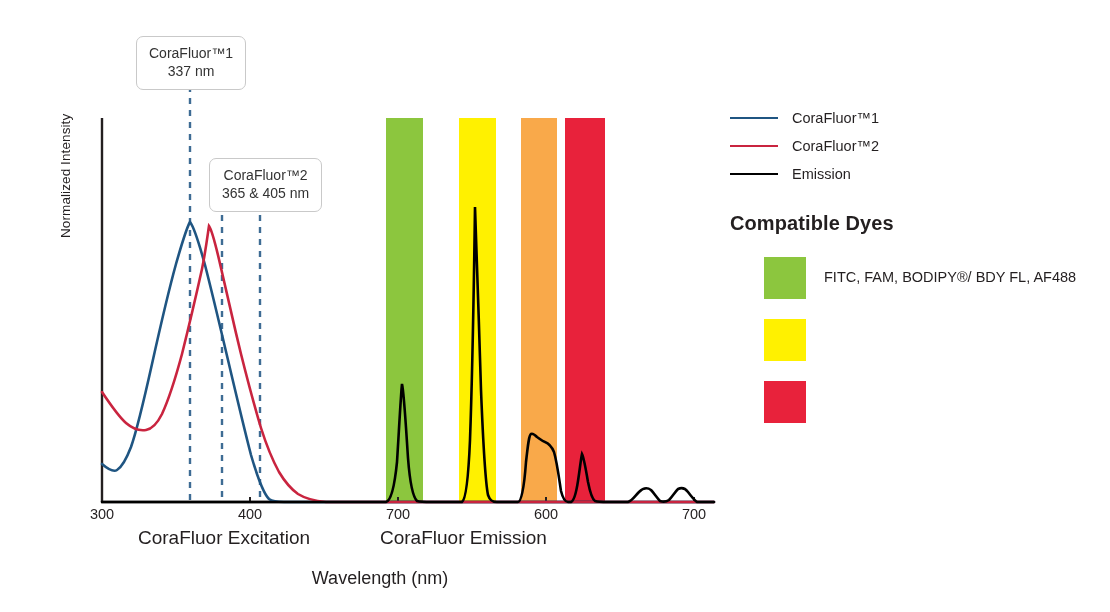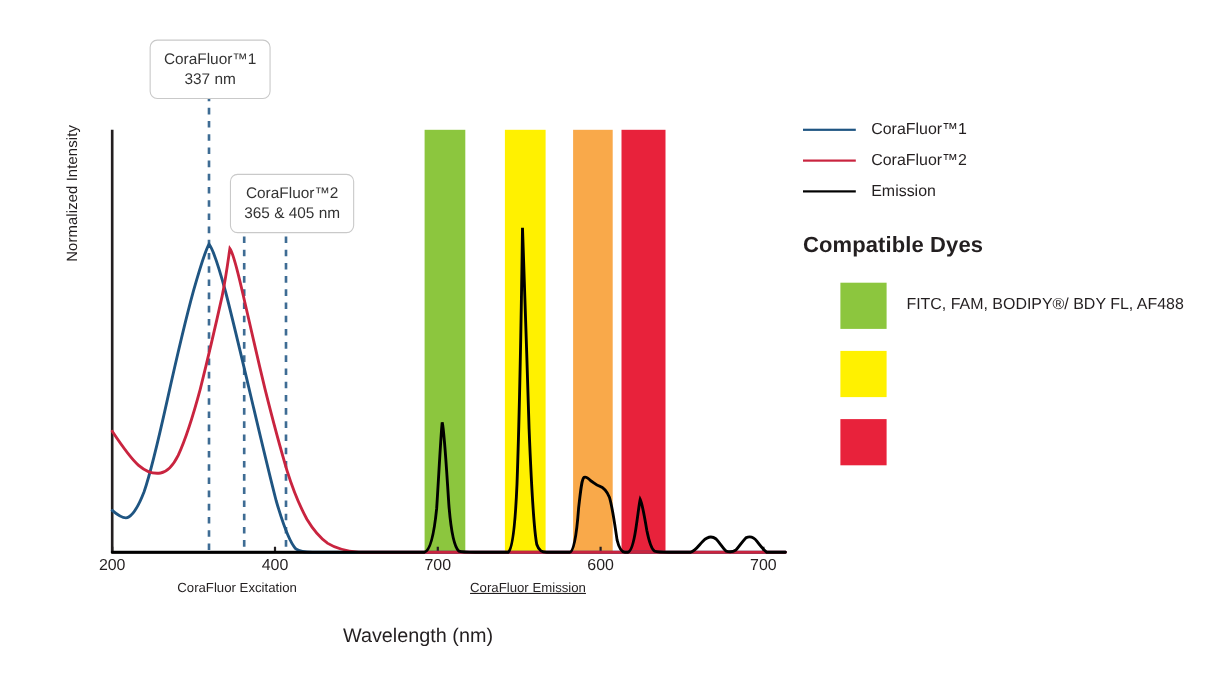--- a/index.html
+++ b/index.html
@@ -34,28 +34,28 @@
     position: absolute;
     font-size: 14.5px;
     color: #231f20;
     width: 60px;
     text-align: center;
     top: 506px;
   }
 
   .zone-label {
     position: absolute;
-    font-size: 12px;
+    font-size: 19px;
     color: #231f20;
     top: 527px;
     text-align: center;
     white-space: nowrap;
   }
   #zone-excitation { left: 138px; width: 155px; }
-  #zone-emission   { left: 400px; width: 160px; text-decoration: underline; }
+  #zone-emission   { left: 380px; width: 160px; }
 
   #xaxis-title {
     position: absolute;
     left: 280px; top: 568px;
     width: 200px;
     text-align: center;
     font-size: 18px;
     color: #231f20;
     white-space: nowrap;
   }
@@ -189,21 +189,21 @@
                C 654,493 657,498 660,501
                C 663,502 666,502 669,500
                C 672,497 675,492 678,489
                C 682,487 685,488 688,492
                C 691,496 694,500 697,502
                L 714,502"></path>
     </svg>
 
     <div class="ytitle">Normalized Intensity</div>
 
-    <div class="xtick" style="left:72px">200</div>
+    <div class="xtick" style="left:72px">300</div>
     <div class="xtick" style="left:220px">400</div>
     <div class="xtick" style="left:368px">700</div>
     <div class="xtick" style="left:516px">600</div>
     <div class="xtick" style="left:664px">700</div>
 
     <div class="zone-label" id="zone-excitation">CoraFluor Excitation</div>
     <div class="zone-label" id="zone-emission">CoraFluor Emission</div>
 
     <div id="xaxis-title">Wavelength (nm)</div>
 

